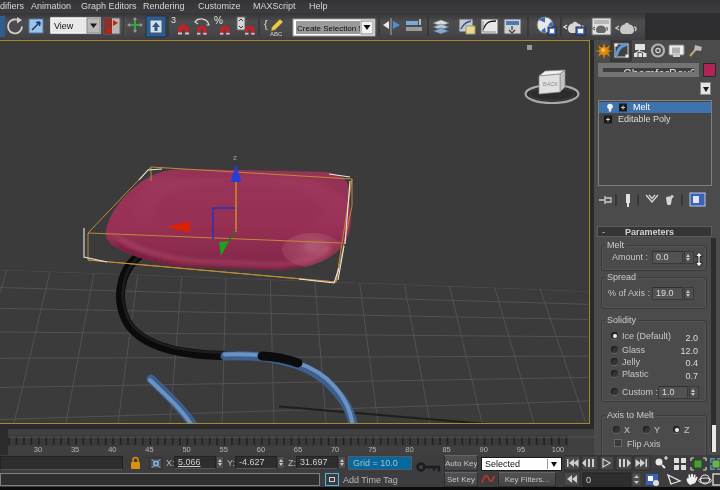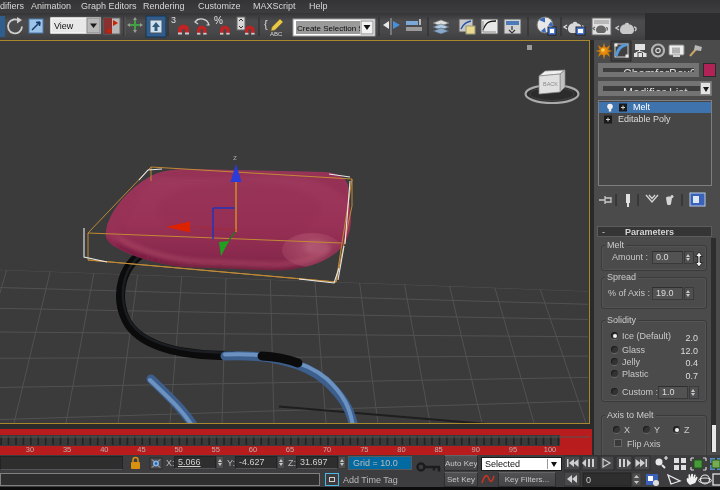--- a/index.html
+++ b/index.html
@@ -10,21 +10,21 @@
 #menubar{left:0;top:0;width:720px;height:30px;background:linear-gradient(#343436 0%,#3e3e40 50%,#525254 78%,#7b7b7d 100%);}
 #menubar span{position:absolute;top:1px;font-size:9px;color:#d6d6d6;}
 
 #toolbar{left:0;top:13px;width:720px;height:27px;background:linear-gradient(#343436,#4c4c4e 30%,#48484a 70%,#3e3e40);}
 #toolbar .tbend{position:absolute;left:645px;top:0;width:75px;height:27px;background:#2d2d2f;}
 
 #vp{left:0;top:40px;width:590px;height:384px;background:#3b3b3b;border:1px solid #a8872d;border-left:none;}
 #gap{left:590px;top:40px;width:4px;height:415px;background:#2a2a2a;}
 #understrip{left:0;top:424px;width:590px;height:5px;background:#2b2b2b;}
 
-#ruler{left:0;top:429px;width:592px;height:26px;background:#b91c1c;}
+#ruler{left:8px;top:429px;width:592px;height:26px;background:#404040;}
 #ruler .num{position:absolute;top:16px;font-size:7.5px;color:#b4b4b4;transform:translateX(-50%);}
 
 #panel{left:594px;top:40px;width:126px;height:415px;background:#4b4b4b;color:#d2d2d2;}
 .inset{position:absolute;background:#3d3d3d;border:5px solid #737373;color:#d8d8d8;font-size:12px;line-height:12px;padding-left:20px;overflow:hidden;white-space:nowrap;}
 .grp{position:absolute;border:1px solid #3a3a3a;border-radius:3px;box-shadow:inset 0 0 0 1px rgba(110,110,110,0.25);}
 .grplab{position:absolute;font-size:9px;color:#cccccc;background:#4b4b4b;padding:0 2px;line-height:9px;}
 .plab{position:absolute;font-size:9px;color:#c8c8c8;white-space:nowrap;}
 .spinfield{position:absolute;background:#525252;border:1px solid #393939;border-top-color:#2e2e2e;color:#dcdcdc;font-size:9px;line-height:11px;padding-left:3px;}
 .spin{position:absolute;width:10px;background:#4f4f51;border:1px solid #3a3a3a;}
 .spin:before{content:"";position:absolute;left:1px;top:2px;border-left:2.5px solid transparent;border-right:2.5px solid transparent;border-bottom:3px solid #c8c8c8;}
@@ -431,21 +431,20 @@
           <rect x="78" y="7.5" width="8" height="6" fill="#b0b0b0"></rect>
           <rect x="79" y="15" width="7" height="2" fill="#cfcfcf"></rect>
         </g>
       <g>
           <path d="M96,16 L103,8" stroke="#c9a267" stroke-width="2"></path>
           <path d="M101,5 L108,7 L107,11 L100,10 Z" fill="#b8b8b8"></path>
         </g>
     </svg>
     <div class="inset" style="left:4px;top:23px;width:101px;height:14px;">ChamferBox001</div>
     <div class="abs" style="left:109px;top:23px;width:13px;height:14px;background:#b12256;border:1px solid #2b2b2b;"></div>
-    <div class="inset" style="left:4px;top:41px;width:114px;height:15px;line-height:14px;">Modifier List</div>
     <div class="abs" style="left:106px;top:42px;width:11px;height:13px;background:#e3e3e3;border:1px solid #888;"></div>
     <div class="abs" style="left:108.5px;top:47px;width:0;height:0;border-left:3.5px solid transparent;border-right:3.5px solid transparent;border-top:5px solid #1a1a1a;"></div>
     <div class="abs" style="left:4px;top:60px;width:114px;height:86px;background:#464646;border:1px solid #7e7e7e;">
       <div class="abs" style="left:0;top:1px;width:112px;height:11px;background:#3e73ad;"></div>
       <svg width="112" height="24" style="position:absolute;left:0;top:0">
         <circle cx="11" cy="5.5" r="2.8" fill="#f0f0f0"></circle>
           <rect x="9.8" y="8" width="2.4" height="2.5" fill="#f0f0f0"></rect>
         <rect x="20" y="2.5" width="8" height="8" fill="#1a1a1a"></rect>
           <path d="M22,6.5 h4 M24,4.5 v4" stroke="#cfcfcf" stroke-width="1"></path>
         <rect x="5" y="14.5" width="8" height="8" fill="#1a1a1a"></rect>

